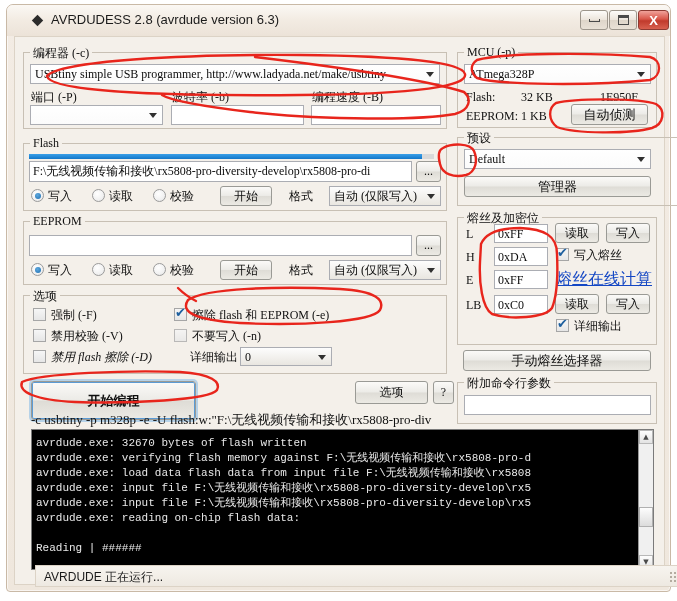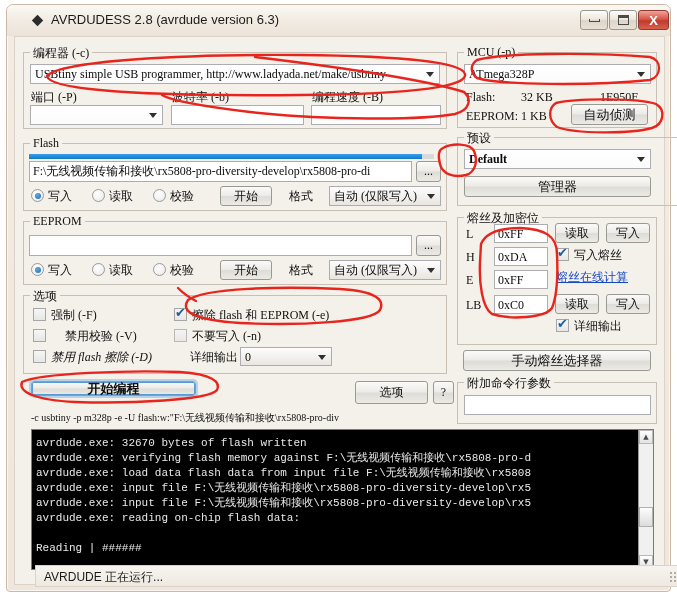--- a/index.html
+++ b/index.html
@@ -200,21 +200,21 @@
       radial-gradient(circle, #b4aca0 1px, transparent 1.2px);
     background-size:4px 4px;
   }
 
   
   #annot { position:absolute; left:0; top:0; width:677px; height:601px; pointer-events:none; }
   #annot path, #annot ellipse { fill:none; stroke:#e8251c; stroke-width:2.4; stroke-linecap:round; }
 
   .link {
     position:absolute; color:#1447c4; text-decoration:underline;
-    font-family:"Liberation Serif", serif; font-size:12px; white-space:nowrap;
+    font-family:"Liberation Serif", serif; font-size:16px; white-space:nowrap;
   }
 </style>
 </head>
 <body>
 
 <div id="window">
 
   <div id="titlebar">
     <svg id="title-icon" viewBox="0 0 13 13">
       <path d="M6.5 0.8 L12.2 6.5 L6.5 12.2 L0.8 6.5 Z" fill="#2b2b2b"></path>
@@ -327,39 +327,39 @@
       <span class="lbl" style="left:27px; top:11px;">强制 (-F)</span>
 
       <span class="cbx on" style="left:150px; top:12px;">
           <i></i>
         </span>
       <span class="lbl" style="left:168px; top:11px;">擦除 flash 和 EEPROM (-e)</span>
 
       <span class="cbx" style="left:9px; top:33px;">
           <i></i>
         </span>
-      <span class="lbl" style="left:41px; top:32px;text-align:center;">禁用校验 (-V)</span>
+      <span class="lbl" style="left:27px; top:32px;text-align:center;">禁用校验 (-V)</span>
 
       <span class="cbx dim" style="left:150px; top:33px;">
           <i></i>
         </span>
       <span class="lbl" style="left:168px; top:32px;">不要写入 (-n)</span>
 
       <span class="cbx" style="left:9px; top:54px;">
           <i></i>
         </span>
       <span class="lbl" style="left:27px; top:53px;font-style:italic;">禁用 flash 擦除 (-D)</span>
 
       <span class="lbl" style="left:166px; top:53px;">详细输出</span>
       <div class="combo shaded" style="left:216px; top:51px; width:92px; height:19px;">0</div>
     </div>
 
     <div class="group" style="left:442px; top:100px; width:229px; height:69px;">
       <span class="legend">预设</span>
-      <div class="combo" style="left:6px; top:11px; width:187px; height:20px;font-weight:bold;">Default</div>
+      <div class="combo" style="left:6px; top:11px; width:187px; height:20px;">Default</div>
       <div class="btn sans" style="left:6px; top:38px; width:187px; height:21px; font-size:13px;">管理器</div>
     </div>
 
     <div class="group" style="left:442px; top:180px; width:200px; height:128px;">
       <span class="legend">熔丝及加密位</span>
 
       <span class="lbl" style="left:8px; top:9px;">L</span>
       <div class="tbox" style="left:36px; top:6px; width:54px; height:19px;">0xFF</div>
 
       <span class="lbl" style="left:8px; top:32px;">H</span>
@@ -390,25 +390,25 @@
       <span class="lbl" style="left:116px; top:100px;">详细输出</span>
     </div>
 
     <div class="btn sans" style="left:448px; top:313px; width:188px; height:21px; font-size:13px;">手动熔丝选择器</div>
 
     <div class="group" style="left:442px; top:345px; width:200px; height:42px;">
       <span class="legend">附加命令行参数</span>
       <div class="tbox" style="left:6px; top:12px; width:187px; height:20px;"></div>
     </div>
 
-    <div class="btn bold focus" style="left:16px; top:344px; width:165px; height:15px; font-size:13px;text-align:center;">开始编程</div>
+    <div class="btn bold focus" style="left:16px; top:344px; width:165px; height:39px; font-size:13px;text-align:center;">开始编程</div>
     <div class="btn" style="left:340px; top:344px; width:73px; height:23px;">选项</div>
     <div class="btn" style="left:418px; top:344px; width:21px; height:23px;">?</div>
 
-    <span class="lbl" style="left:16px; top:374px; font-size:10px;">-c usbtiny -p m328p -e -U flash:w:"F:\无线视频传输和接收\rx5808-pro-div</span>
+    <span class="lbl" style="left:16px; top:374px; font-size:13px;">-c usbtiny -p m328p -e -U flash:w:"F:\无线视频传输和接收\rx5808-pro-div</span>
 
     <div id="console" style="left:16px; top:392px; width:623px; height:141px;">
       <div id="console-lines">
         <div class="cline">avrdude.exe: 32670 bytes of flash written</div>
         <div class="cline">avrdude.exe: verifying flash memory against F:\无线视频传输和接收\rx5808-pro-d</div>
         <div class="cline">avrdude.exe: load data flash data from input file F:\无线视频传输和接收\rx5808</div>
         <div class="cline">avrdude.exe: input file F:\无线视频传输和接收\rx5808-pro-diversity-develop\rx5</div>
         <div class="cline">avrdude.exe: input file F:\无线视频传输和接收\rx5808-pro-diversity-develop\rx5</div>
         <div class="cline">avrdude.exe: reading on-chip flash data:</div>
         <div class="cline">&nbsp;</div>

